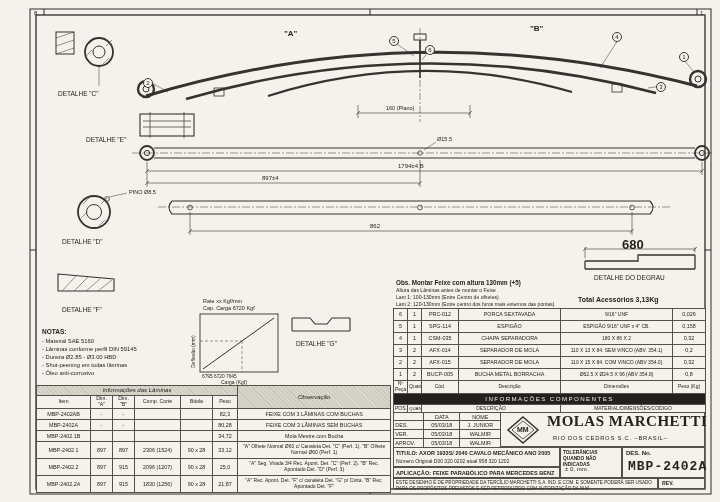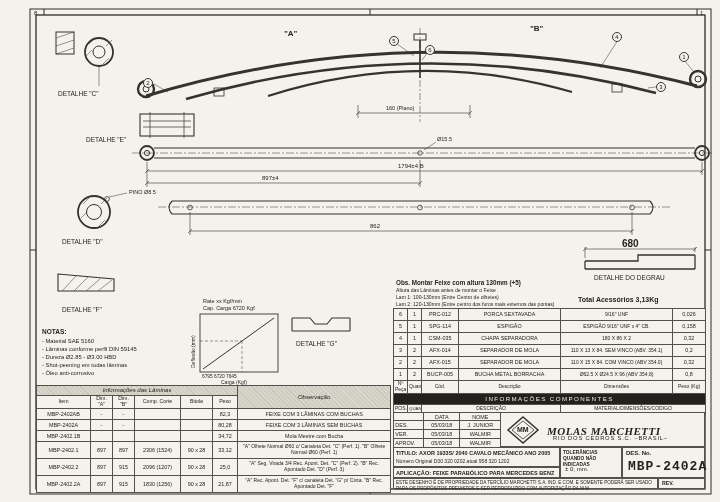--- a/index.html
+++ b/index.html
@@ -181,21 +181,21 @@
 <div class="b" style="left:389px;top:36px">5</div>
 <div class="b" style="left:425px;top:45px">6</div>
 <div class="b" style="left:612px;top:32px">4</div>
 <div class="b" style="left:656px;top:82px">3</div>
 <div class="b" style="left:679px;top:52px">1</div>
 
 <div class="lbl" style="left:386px;top:105px;font-size:5.5px">160 (Plano)</div>
 <div class="lbl" style="left:398px;top:163px;font-size:6px">1794±4 B</div>
 <div class="lbl" style="left:262px;top:175px;font-size:6px">897±4</div>
 <div class="lbl" style="left:370px;top:223px;font-size:6px">862</div>
-<div class="lbl" style="left:622px;top:238px;font-size:10px;font-weight:bold">680</div>
+<div class="lbl" style="left:622px;top:238px;font-size:13px;font-weight:bold">680</div>
 <div class="lbl" style="left:437px;top:136px;font-size:5.5px">Ø15.5</div>
 <div class="lbl" style="left:129px;top:189px;font-size:5.5px">PINO Ø8.5</div>
 
 <div class="lbl" style="left:58px;top:90px;font-size:6.5px">DETALHE "C"</div>
 <div class="lbl" style="left:86px;top:136px;font-size:6.5px">DETALHE "E"</div>
 <div class="lbl" style="left:62px;top:238px;font-size:6.5px">DETALHE "D"</div>
 <div class="lbl" style="left:62px;top:306px;font-size:6.5px">DETALHE "F"</div>
 <div class="lbl" style="left:296px;top:340px;font-size:6.5px">DETALHE "G"</div>
 <div class="lbl" style="left:594px;top:274px;font-size:6.5px">DETALHE DO DEGRAU</div>
 
@@ -409,21 +409,21 @@
     </tbody>
   </table>
 </div>
 
 <div class="box" style="left:500px;top:412px;width:205px;height:35px">
   <svg width="36" height="30" viewBox="0 0 36 30" style="position:absolute;left:4px;top:2px">
     <path d="M18,2 L33,15 L18,28 L3,15 Z" fill="none" stroke="#35332e" stroke-width="1.5"></path>
     <path d="M18,6 L29,15 L18,24 L7,15 Z" fill="none" stroke="#35332e" stroke-width="0.8"></path>
   </svg>
   <div class="lbl" style="left:16px;top:13px;font-size:7px;font-weight:bold">MM</div>
-  <div class="lbl" style="left:46px;top:12px;font-size:11px;font-weight:bold;font-style:italic;font-family:'Liberation Serif',serif;letter-spacing:0.5px">MOLAS MARCHETTI</div>
+  <div class="lbl" style="left:46px;top:0;font-size:15px;font-weight:bold;font-family:'Liberation Serif',serif;letter-spacing:0.5px">MOLAS MARCHETTI</div>
   <div class="lbl" style="left:52px;top:22px;font-size:5.8px;letter-spacing:0.8px">RIO DOS CEDROS   S.C.   –BRASIL–</div>
 </div>
 
 <div class="box" style="left:393px;top:447px;width:167px;height:20px">
   <div class="lbl" style="left:2px;top:2px;font-size:5.5px;font-weight:bold">TITULO: AXOR 1933S/ 2040 CAVALO MECÂNICO ANO 2005</div>
   <div class="lbl" style="left:2px;top:11px;font-size:5px">Número Original D00 320 0202 atual 958 320 1202</div>
 </div>
 <div class="box" style="left:393px;top:467px;width:167px;height:11px">
   <div class="lbl" style="left:2px;top:2px;font-size:5.6px;font-weight:bold">APLICAÇÃO: FEIXE PARABÓLICO PARA MERCEDES BENZ</div>
 </div>

